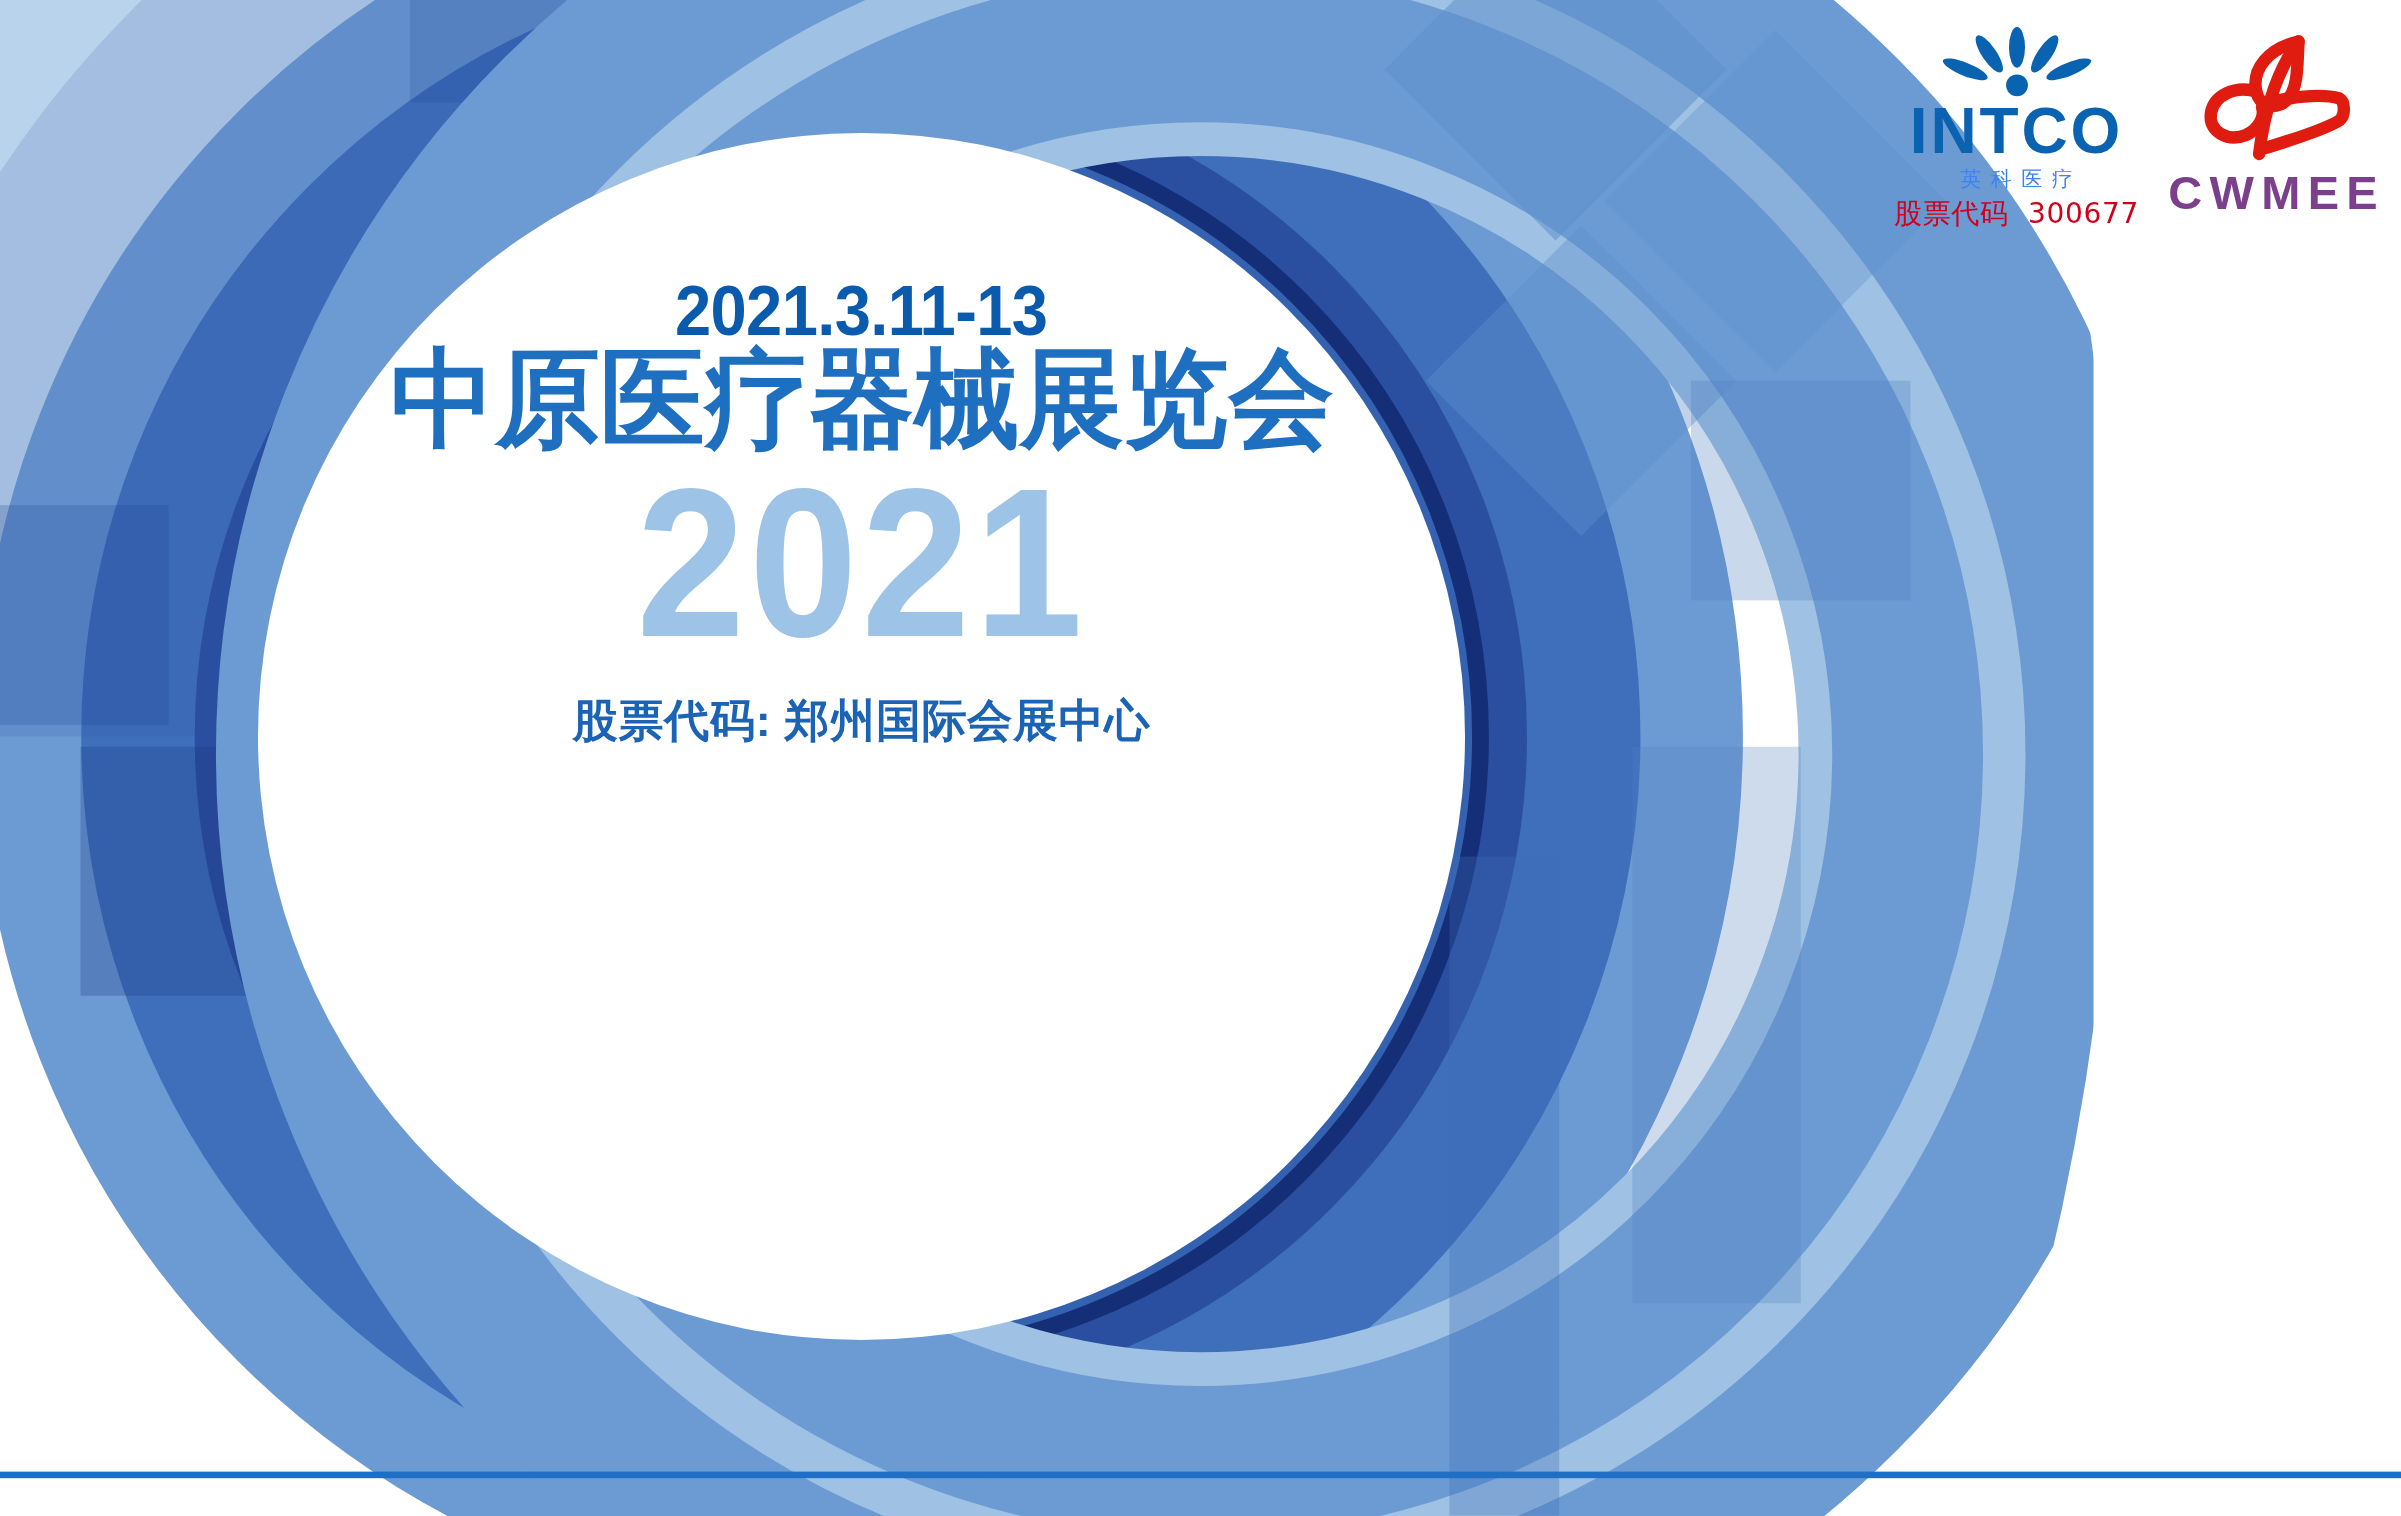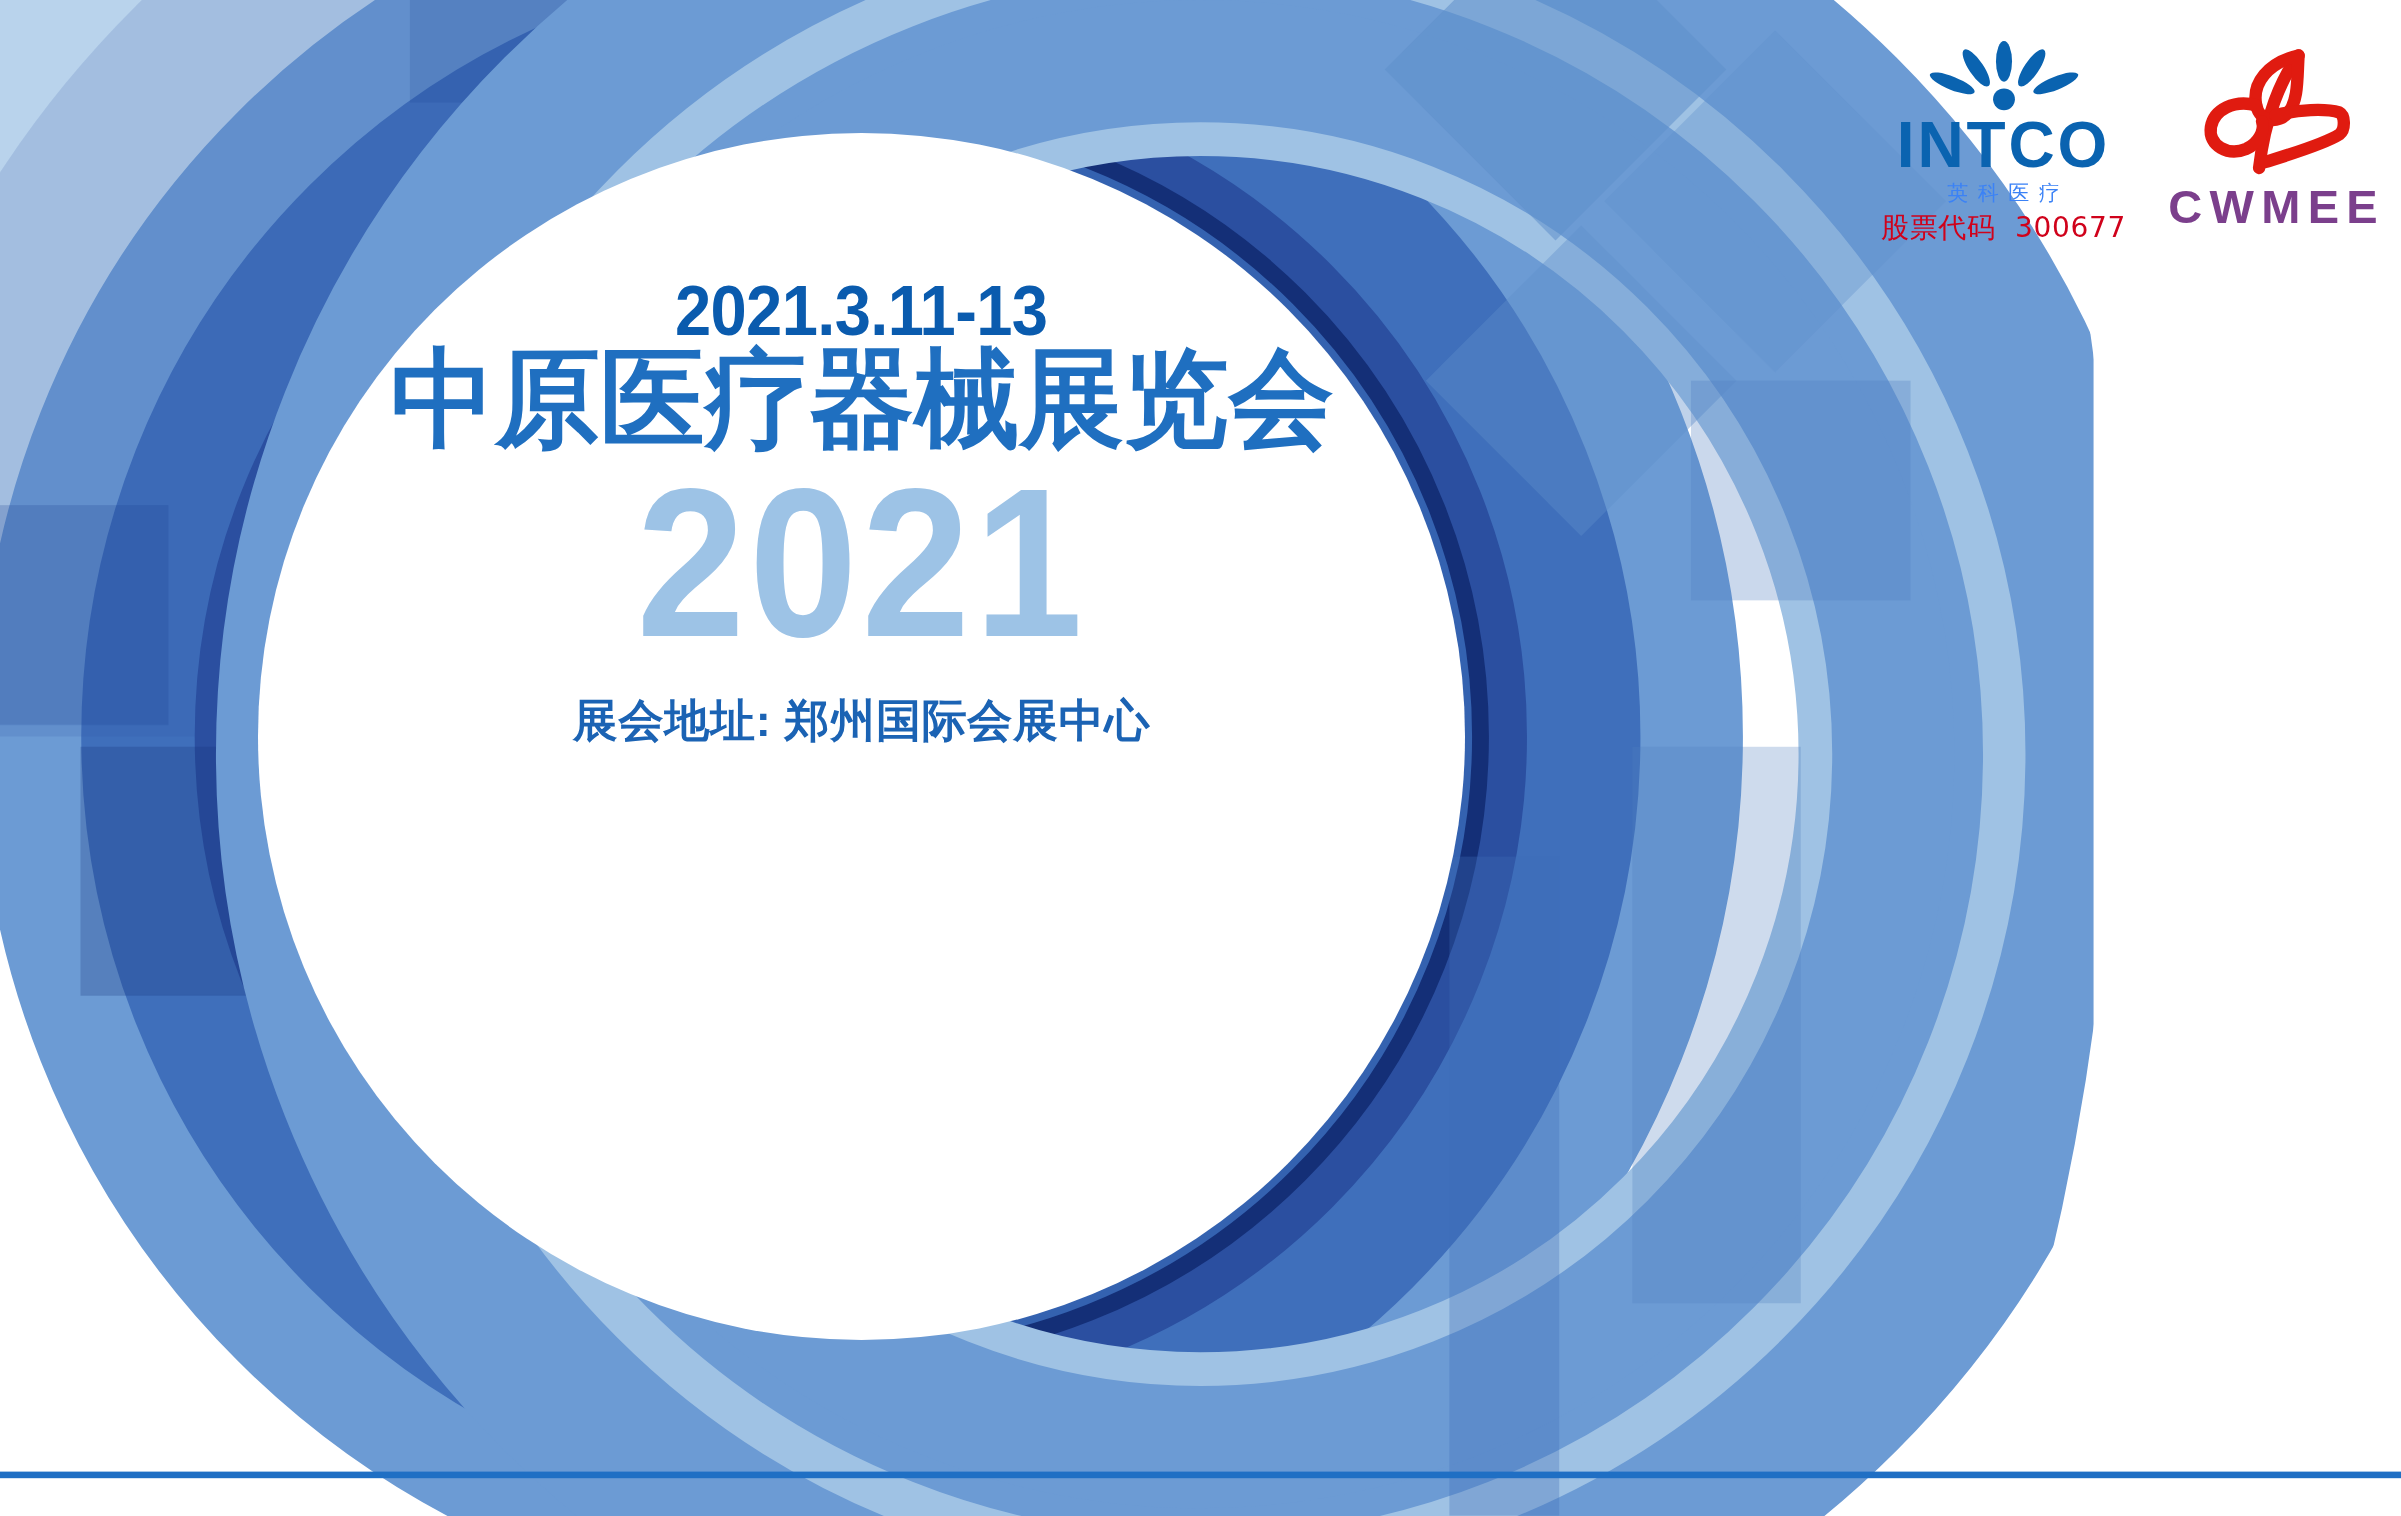--- a/index.html
+++ b/index.html
@@ -76,22 +76,22 @@
     font-size:45px;
     font-weight:bold;
     color:#1B63B4;
     line-height:1.45;
     letter-spacing:0.7px;
     white-space:pre;
   }
   
   #logos{
     position:absolute;
-    right:16px;top:41px;
-    display:flex;align-items:flex-start;gap:35px;
+    right:16px;top:27px;
+    display:flex;align-items:flex-start;gap:22px;
   }
   .intco-block{display:flex;flex-direction:column;align-items:center;}
   .intco-mark{width:168px;height:70px;display:block;}
   .intco-word{
     font-size:64px;font-weight:bold;color:#0A63B0;
     letter-spacing:2.9px;line-height:1;margin-top:1.5px;
     transform:scaleX(1.0);
   }
   .intco-cn{
     font-size:21px;color:#3b82f6;letter-spacing:9.5px;
@@ -183,21 +183,21 @@
       <rect x="0" y="2010" width="3280" height="9" fill="#1F6FC4"></rect>
     </g>
   </svg>
 
   <div id="disc"></div>
 
   <div id="centre-text">
     <div class="date-line">2021.3.11-13</div>
     <div class="title-2">中原医疗器械展览会</div>
     <div class="year-big">2021</div>
-    <div class="venue">展会地址: 郑州国际会展中心</div>
+    <div class="venue">股票代码: 郑州国际会展中心</div>
   </div>
 
   <div id="logos">
 
     <div class="intco-block">
       <svg class="intco-mark" viewBox="0 0 230 96" xmlns="http://www.w3.org/2000/svg">
         <g fill="#0A63B0">
           <ellipse cx="115" cy="28" rx="11" ry="28"></ellipse>
           <ellipse cx="77" cy="37" rx="10" ry="30" transform="rotate(-34 77 37)"></ellipse>
           <ellipse cx="153" cy="37" rx="10" ry="30" transform="rotate(34 153 37)"></ellipse>

